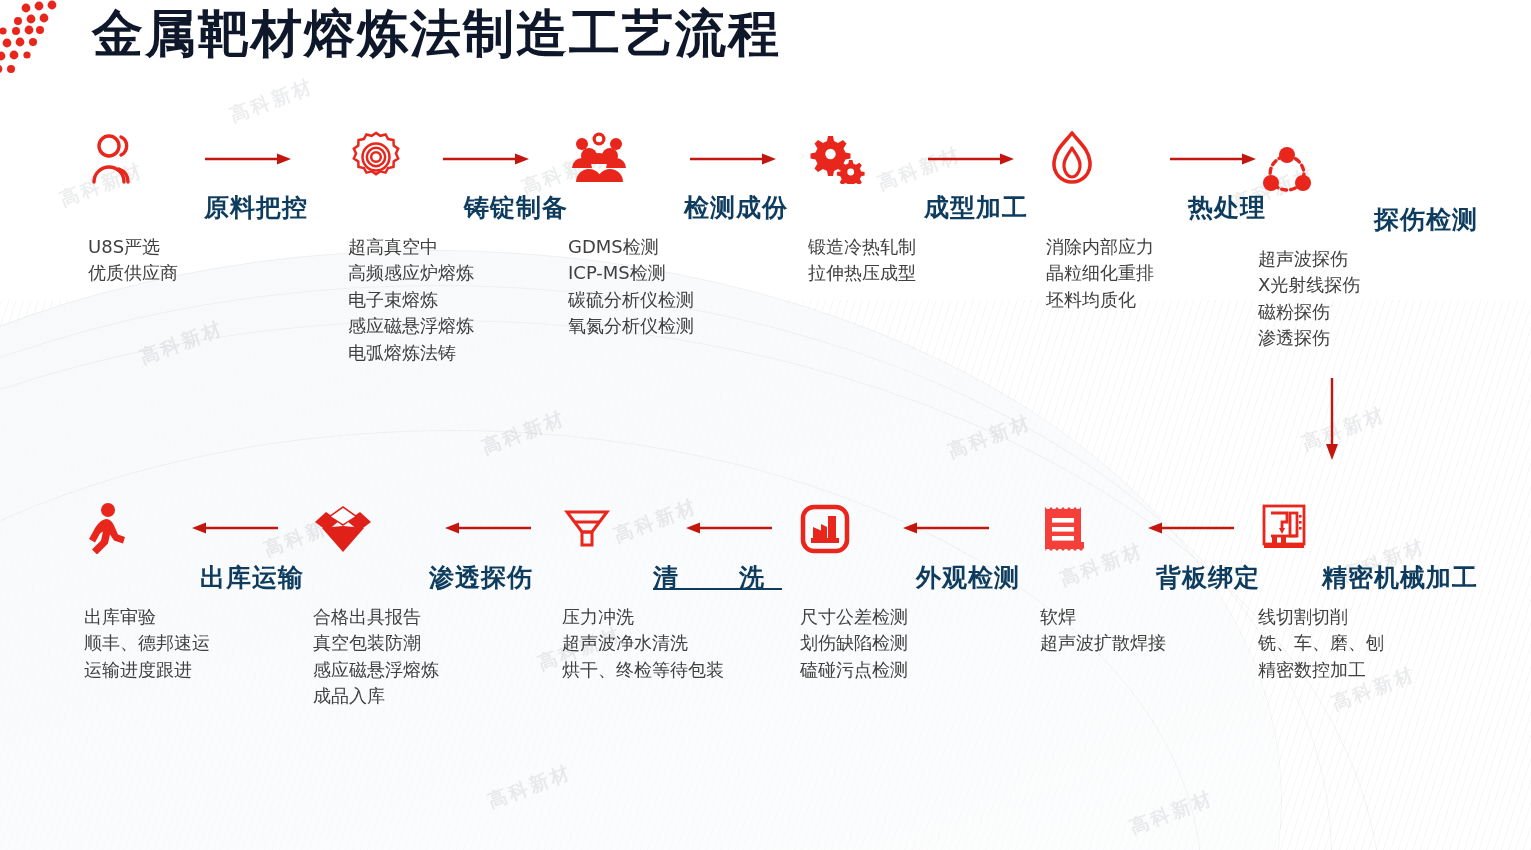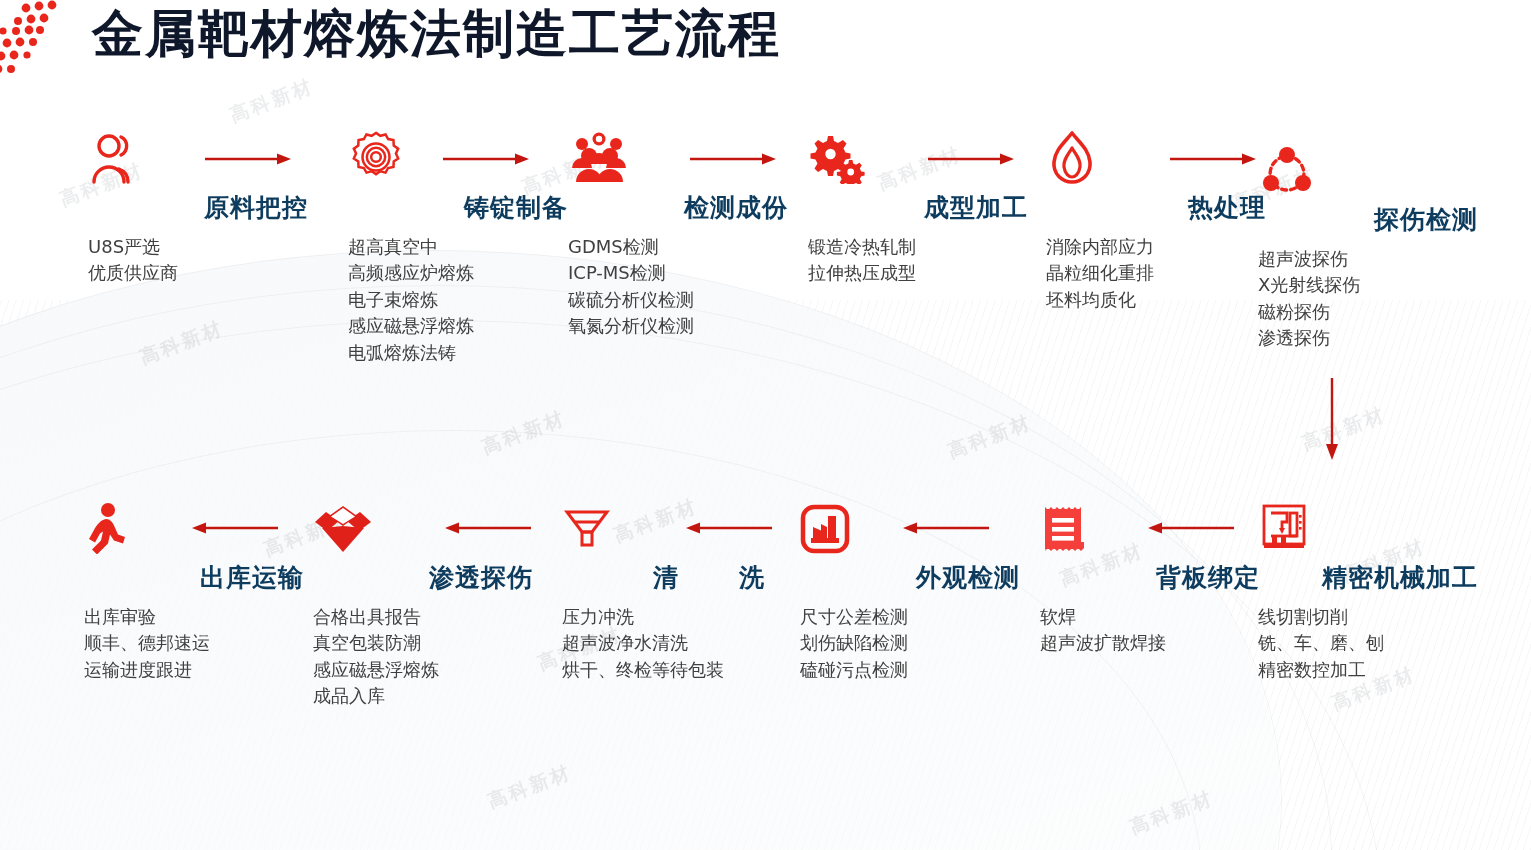--- a/index.html
+++ b/index.html
@@ -52,21 +52,21 @@
   
   .step{position:absolute;width:220px;}
   .step-icon{height:56px;display:flex;align-items:flex-end;margin-bottom:10px;}
   .step-title{
     font-size:25px;font-weight:700;color:#0e3c5e;
     letter-spacing:1px;line-height:1.1;margin-bottom:12px;
     font-family:"DejaVu Sans","Liberation Sans",sans-serif;
     white-space:nowrap;
     text-align:right;
   }
-  .step-title.spaced{letter-spacing:18px;}
+  .step-title.spaced{letter-spacing:18px;text-decoration:underline;}
   .step-lines{font-size:18px;color:#404040;line-height:1.48;
     font-family:"DejaVu Sans","Liberation Sans",sans-serif;}
   .step-lines div{white-space:normal;}
 
   
   .arrow-h{position:absolute;height:14px;}
   .arrow-v{position:absolute;width:14px;}
 </style>
 </head>
 <body>

